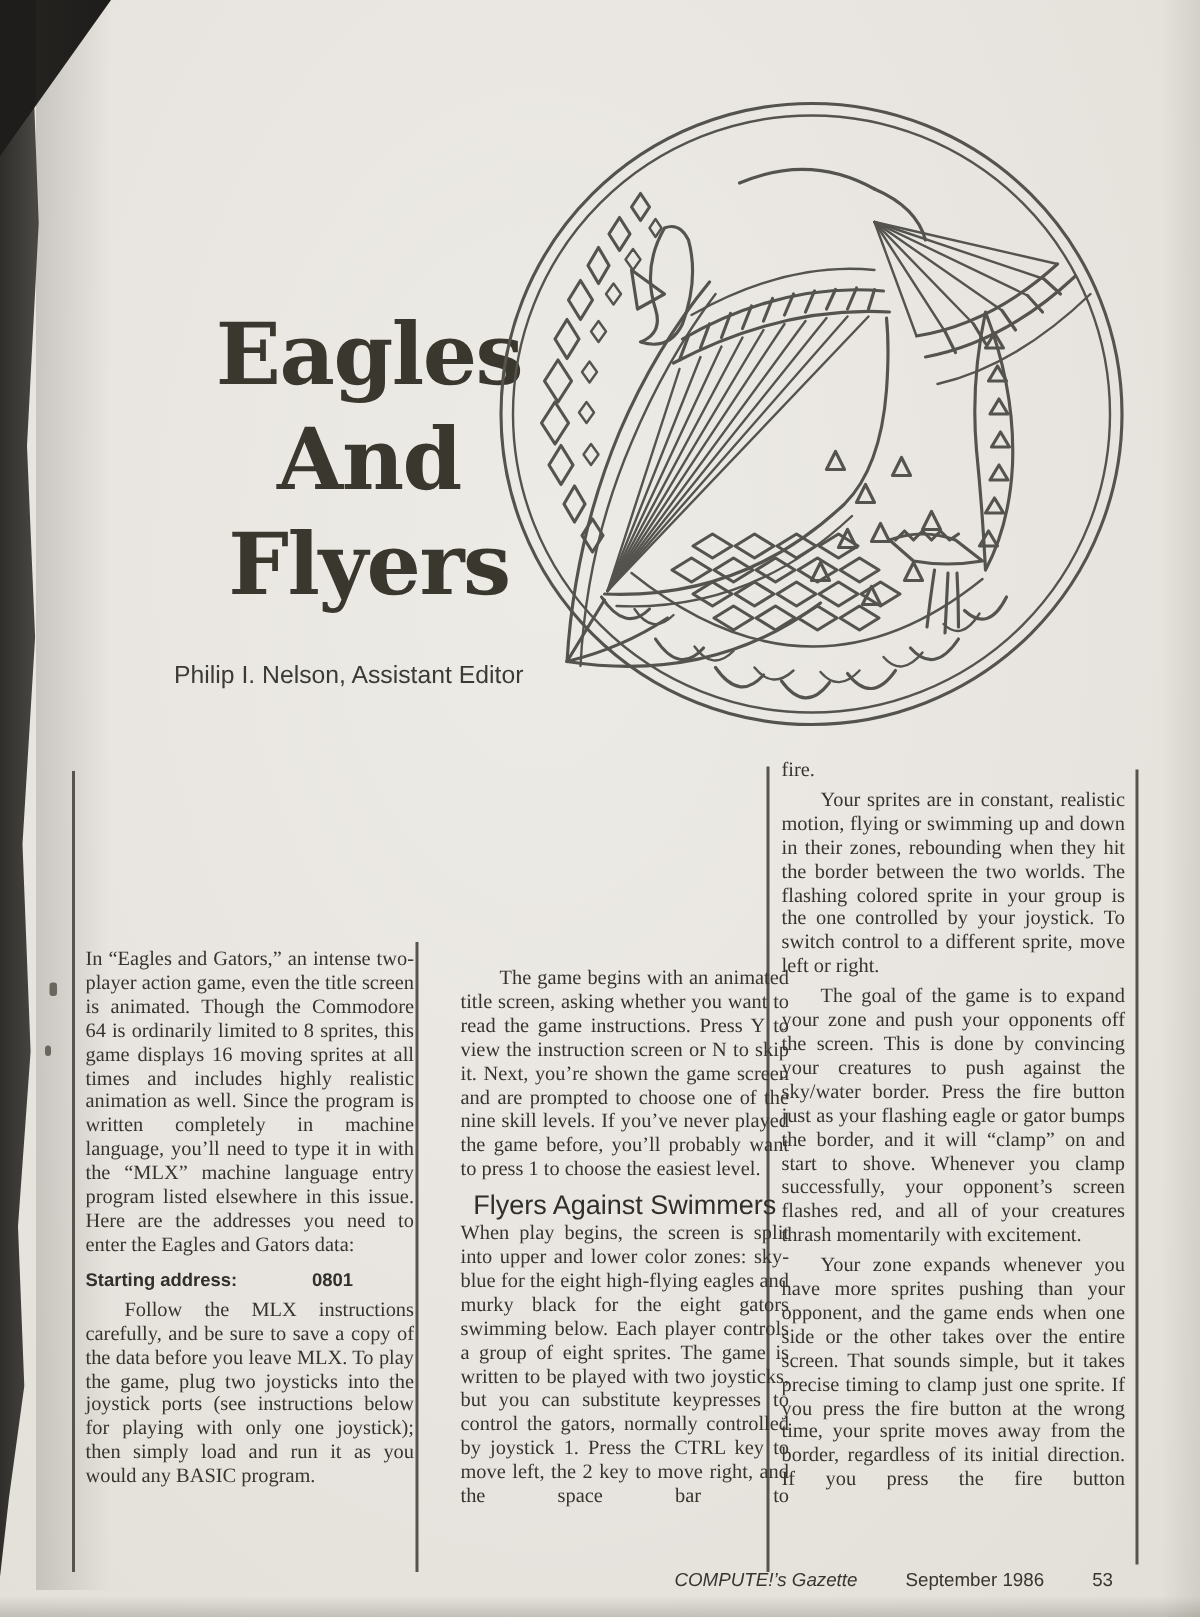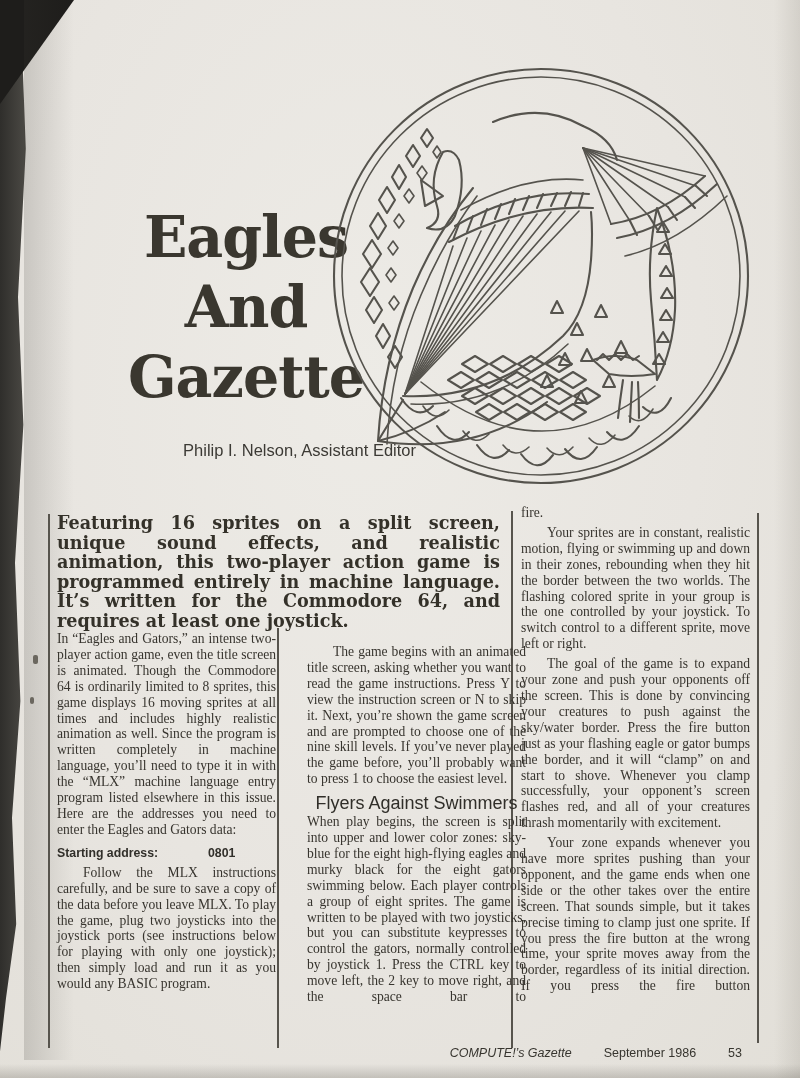--- a/index.html
+++ b/index.html
@@ -34,21 +34,21 @@
   }
   .speck { position:absolute; background:#6b675f; border-radius:2px; }
   
   .title {
     position:absolute; left:118px; top:202px; width:256px; text-align:center;
     font-family:"DejaVu Serif", serif; font-weight:bold;
     font-size:57px; line-height:70px; color:#3a372f; letter-spacing:-1px;
   }
   .byline {
     position:absolute; left:116px; top:441px; width:300px;
-    font-family:"Liberation Sans", sans-serif; font-size:16.5px; color:#3c3a35;text-align:right;
+    font-family:"Liberation Sans", sans-serif; font-size:16.5px; color:#3c3a35;
   }
   
   .deck {
     position:absolute; left:57px; top:513px; width:443px;
     font-family:"DejaVu Serif", serif; font-weight:bold;
     font-size:17.6px; line-height:19.6px; text-align:justify; color:#343129;
   }
   
   .vrule { position:absolute; width:1.6px; background:#57544d; }
   .vrule.r-left  { left:48px;  top:514px; height:534px; }
@@ -101,21 +101,21 @@
   <div class="edge-corner"></div>
   <div class="edge-left-shade"></div>
   <div class="edge-right"></div>
   <div class="edge-bottom"></div>
   <div class="speck" style="left:33px;top:655px;width:5px;height:9px;"></div>
   <div class="speck" style="left:30px;top:697px;width:4px;height:7px;"></div>
 
   <div class="title">
     <div>Eagles</div>
     <div>And</div>
-    <div>Gazette</div>
+    <div>Flyers</div>
   </div>
   <div class="byline">Philip I. Nelson, Assistant Editor</div>
 
   <div class="illo">
     <svg viewBox="0 0 434 434" width="434" height="434">
       <g>
         <circle cx="216" cy="216" r="207"></circle>
         <circle cx="216" cy="216" r="199" class="thin"></circle>
       </g>
       <g>
@@ -250,21 +250,20 @@
         <path d="M 98,346 Q 110,364 124,350" class="thin"></path>
           <path d="M 138,371 Q 150,388 164,374" class="thin"></path>
         <path d="M 178,385 Q 190,400 204,387" class="thin"></path>
           <path d="M 222,388 Q 234,402 248,387" class="thin"></path>
         <path d="M 264,378 Q 276,392 290,375" class="thin"></path>
           <path d="M 304,356 Q 316,368 328,349" class="thin"></path>
       </g>
     </svg>
   </div>
 
-  <div class="deck">Featuring 16 sprites on a split screen, unique sound effects, and realistic animation, this two-player action game is programmed entirely in machine language. It’s written for the Commodore 64, and requires at least one joystick.</div>
 
   <div class="vrule r-left"></div>
   <div class="vrule r-c12"></div>
   <div class="vrule r-c23"></div>
   <div class="vrule r-right"></div>
 
   <div class="col col1">
     <p>In “Eagles and Gators,” an intense two-player action game, even the title screen is animated. Though the Commodore 64 is ordinarily limited to 8 sprites, this game displays 16 moving sprites at all times and includes highly realistic animation as well. Since the program is written completely in machine language, you’ll need to type it in with the “MLX” machine language entry program listed elsewhere in this issue. Here are the addresses you need to enter the Eagles and Gators data:</p>
     <div class="addr">
       <div class="addr-row">

